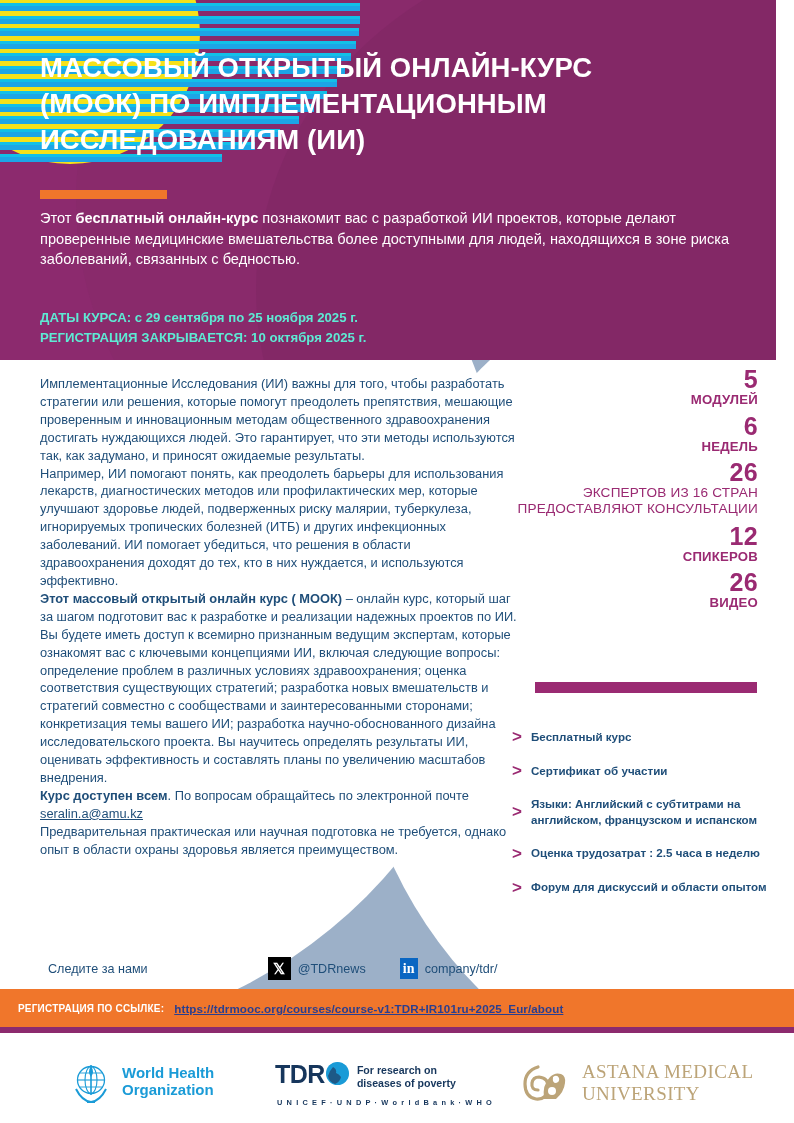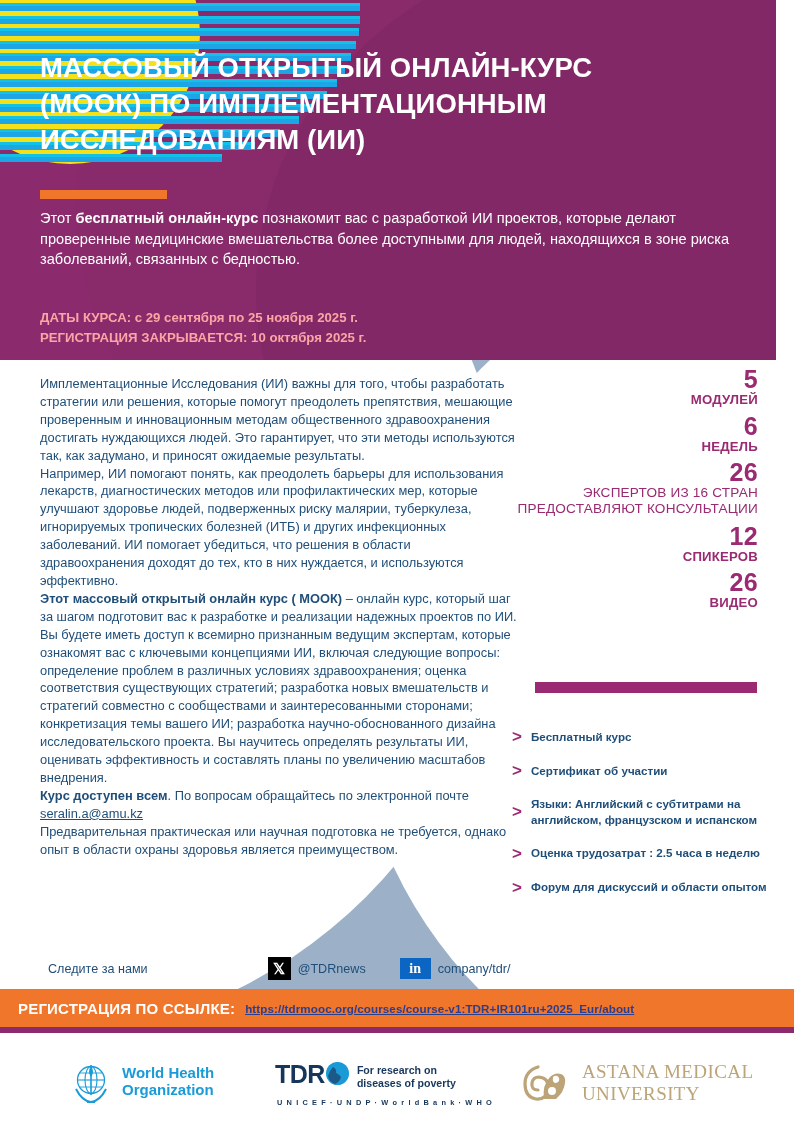--- a/index.html
+++ b/index.html
@@ -51,21 +51,21 @@
   .title-underline{
     position:absolute;left:40px;top:190px;width:127px;height:9px;background:#F0762B;
   }
   .lead{
     position:absolute;left:40px;top:208px;width:690px;
     color:#fff;font-size:14.6px;line-height:1.42;
   }
   .lead b{font-weight:bold;}
   .dates{
     position:absolute;left:40px;top:308px;width:690px;
-    color:#fca5a5;font-size:13.2px;font-weight:bold;line-height:1.50;
+    color:#5eead4;font-size:13.2px;font-weight:bold;line-height:1.50;
   }
 
   
   .bodyarea{
     position:absolute;left:0;top:360px;width:794px;height:629px;
     background:#9CB0C8;overflow:hidden;
   }
   .bodyarea .whiteblob{
     position:absolute;left:352px;top:-120px;width:880px;height:880px;
     border-radius:50%;background:#ffffff;
@@ -92,21 +92,21 @@
     color:#1F4E79;font-size:12.6px;
     display:flex;align-items:center;
   }
   .follow .lbl{margin-right:120px;}
   .x-badge{
     width:23px;height:23px;background:#000;color:#fff;
     display:inline-flex;align-items:center;justify-content:center;
     font-size:15px;font-weight:bold;line-height:1;
   }
   .li-badge{
-    width:31px;height:21px;background:#0A66C2;color:#fff;
+    width:18px;height:21px;background:#0A66C2;color:#fff;
     display:inline-flex;align-items:center;justify-content:center;
     font-size:14px;font-weight:bold;font-family:"Liberation Serif",serif;line-height:1;
   }
   .handle{margin-left:7px;margin-right:34px;color:#1F4E79;font-size:12.6px;}
   .handle.last{margin-right:0;}
 
   
   .stats{
     position:absolute;right:36px;top:366px;width:262px;
     text-align:right;color:#9A2A72;
@@ -130,21 +130,21 @@
     width:19px;flex:0 0 19px;text-align:left;
   }
   .bullet .btxt{font-size:11.6px;font-weight:bold;line-height:1.36;}
 
   
   .regbar{
     position:absolute;left:0;top:989px;width:794px;height:38px;
     background:#F0762B;display:flex;align-items:center;
   }
   .regbar .rlabel{
-    color:#fff;font-size:15px;font-weight:bold;margin-left:18px;letter-spacing:.2px;
+    color:#fff;font-size:10px;font-weight:bold;margin-left:18px;letter-spacing:.2px;
   }
   .regbar .rlink{
     color:#2A3E8F;font-size:11.6px;font-weight:bold;margin-left:10px;
     letter-spacing:.1px;
   }
   .purplestrip{
     position:absolute;left:0;top:1027px;width:794px;height:6px;background:#8C2A6E;
   }
 
   

